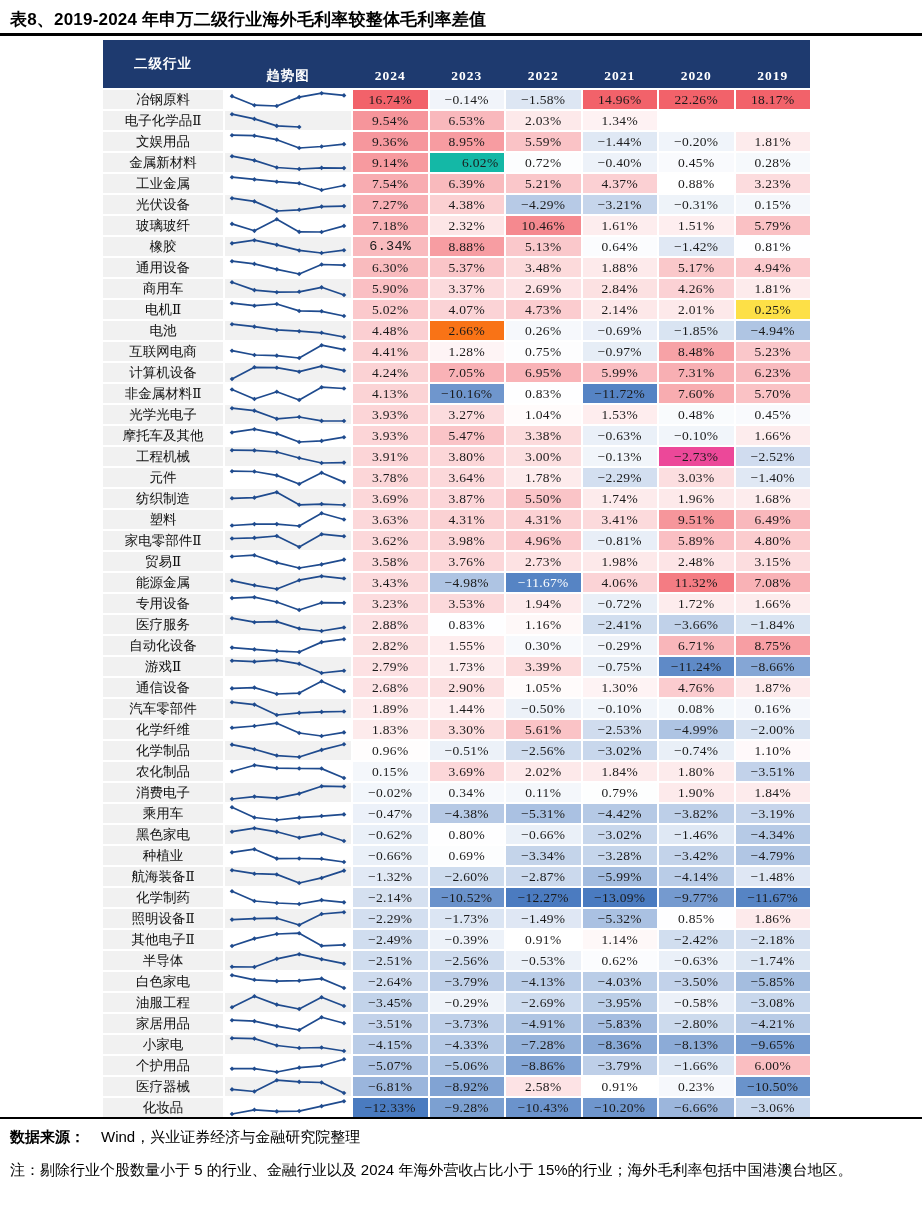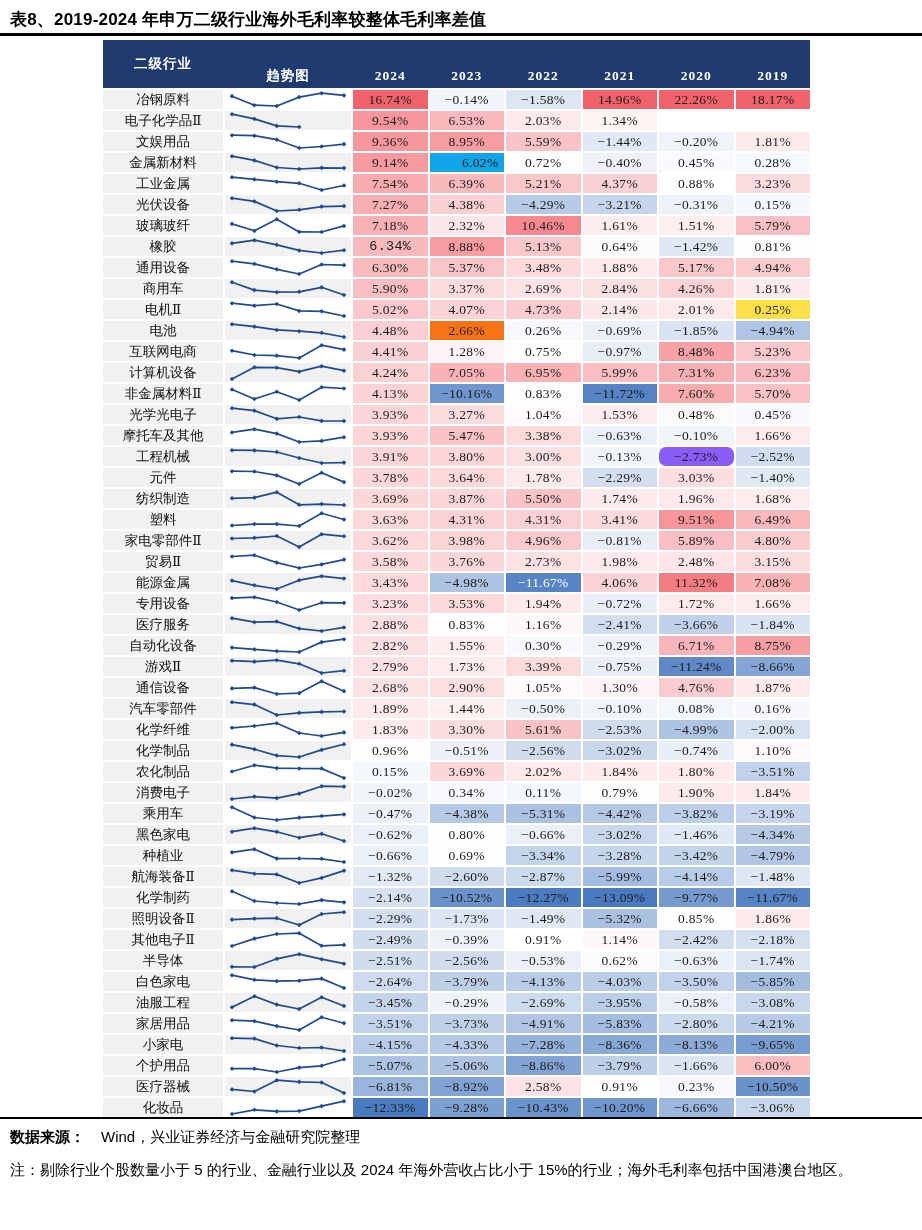--- a/index.html
+++ b/index.html
@@ -114,21 +114,21 @@
             <path d="M7.0,3.2L29.4,7.4L51.8,14.5L74.2,16.0L96.6,14.9L119.0,15.1" fill="none" stroke="#1F4B8E" stroke-width="1.7" stroke-linejoin="round"></path>
             <path d="M7,0.8999999999999995L9.3,3.1999999999999993L7,5.499999999999999L4.7,3.1999999999999993Z" fill="#1F4B8E"></path>
             <path d="M29.4,5.086163522012579L31.7,7.386163522012579L29.4,9.686163522012578L27.099999999999998,7.386163522012579Z" fill="#1F4B8E"></path>
             <path d="M51.8,12.19727463312369L54.099999999999994,14.49727463312369L51.8,16.79727463312369L49.5,14.49727463312369Z" fill="#1F4B8E"></path>
             <path d="M74.19999999999999,13.7L76.49999999999999,16L74.19999999999999,18.3L71.89999999999999,16Z" fill="#1F4B8E"></path>
             <path d="M96.6,12.559538784067087L98.89999999999999,14.859538784067086L96.6,17.159538784067085L94.3,14.859538784067086Z" fill="#1F4B8E"></path>
             <path d="M119,12.78763102725367L121.3,15.08763102725367L119,17.38763102725367L116.7,15.08763102725367Z" fill="#1F4B8E"></path>
           </svg>
         </div>
         <div class="cell val-cell" style="background: rgb(247, 154, 159);">9.14%</div>
-        <div class="cell val-cell" style="background: #0ea5e9; padding-left: 27px;">6.02%</div>
+        <div class="cell val-cell" style="background: #14b8a6; padding-left: 27px;">6.02%</div>
         <div class="cell val-cell" style="background: rgb(252, 253, 254);">0.72%</div>
         <div class="cell val-cell" style="background: rgb(237, 242, 249);">−0.40%</div>
         <div class="cell val-cell" style="background: rgb(249, 250, 253);">0.45%</div>
         <div class="cell val-cell" style="background: rgb(246, 249, 252);">0.28%</div>
         <div class="cell name-cell">工业金属</div>
         <div class="cell spark-cell">
           <svg viewBox="0 0 126 19" preserveAspectRatio="none">
             <path d="M7.0,3.2L29.4,5.4L51.8,7.7L74.2,9.3L96.6,16.0L119.0,11.5" fill="none" stroke="#1F4B8E" stroke-width="1.7" stroke-linejoin="round"></path>
             <path d="M7,0.8999999999999995L9.3,3.1999999999999993L7,5.499999999999999L4.7,3.1999999999999993Z" fill="#1F4B8E"></path>
             <path d="M29.4,3.1102102102102096L31.7,5.410210210210209L29.4,7.710210210210209L27.099999999999998,5.410210210210209Z" fill="#1F4B8E"></path>
@@ -369,21 +369,21 @@
             <path d="M51.8,2.65421686746988L54.099999999999994,4.95421686746988L51.8,7.2542168674698795L49.5,4.95421686746988Z" fill="#1F4B8E"></path>
             <path d="M74.19999999999999,8.687951807228917L76.49999999999999,10.987951807228916L74.19999999999999,13.287951807228914L71.89999999999999,10.987951807228916Z" fill="#1F4B8E"></path>
             <path d="M96.6,13.7L98.89999999999999,16L96.6,18.3L94.3,16Z" fill="#1F4B8E"></path>
             <path d="M119,13.295180722891565L121.3,15.595180722891566L119,17.895180722891567L116.7,15.595180722891566Z" fill="#1F4B8E"></path>
           </svg>
         </div>
         <div class="cell val-cell" style="background: rgb(252, 213, 215);">3.91%</div>
         <div class="cell val-cell" style="background: rgb(252, 214, 216);">3.80%</div>
         <div class="cell val-cell" style="background: rgb(252, 223, 224);">3.00%</div>
         <div class="cell val-cell" style="background: rgb(241, 245, 250);">−0.13%</div>
-        <div class="cell val-cell" style="background: #8b5cf6; border-radius: 7px;">−2.73%</div>
+        <div class="cell val-cell" style="background: #ec4899;">−2.73%</div>
         <div class="cell val-cell" style="background: rgb(208, 220, 239);">−2.52%</div>
         <div class="cell name-cell">元件</div>
         <div class="cell spark-cell">
           <svg viewBox="0 0 126 19" preserveAspectRatio="none">
             <path d="M7.0,3.2L29.4,3.5L51.8,7.4L74.2,16.0L96.6,4.8L119.0,14.1" fill="none" stroke="#1F4B8E" stroke-width="1.7" stroke-linejoin="round"></path>
             <path d="M7,0.8999999999999995L9.3,3.1999999999999993L7,5.499999999999999L4.7,3.1999999999999993Z" fill="#1F4B8E"></path>
             <path d="M29.4,1.1952224052718288L31.7,3.4952224052718286L29.4,5.795222405271828L27.099999999999998,3.4952224052718286Z" fill="#1F4B8E"></path>
             <path d="M51.8,5.117462932454695L54.099999999999994,7.417462932454695L51.8,9.717462932454694L49.5,7.417462932454695Z" fill="#1F4B8E"></path>
             <path d="M74.19999999999999,13.7L76.49999999999999,16L74.19999999999999,18.3L71.89999999999999,16Z" fill="#1F4B8E"></path>
             <path d="M96.6,2.48154859967051L98.89999999999999,4.78154859967051L96.6,7.081548599670509L94.3,4.78154859967051Z" fill="#1F4B8E"></path>

